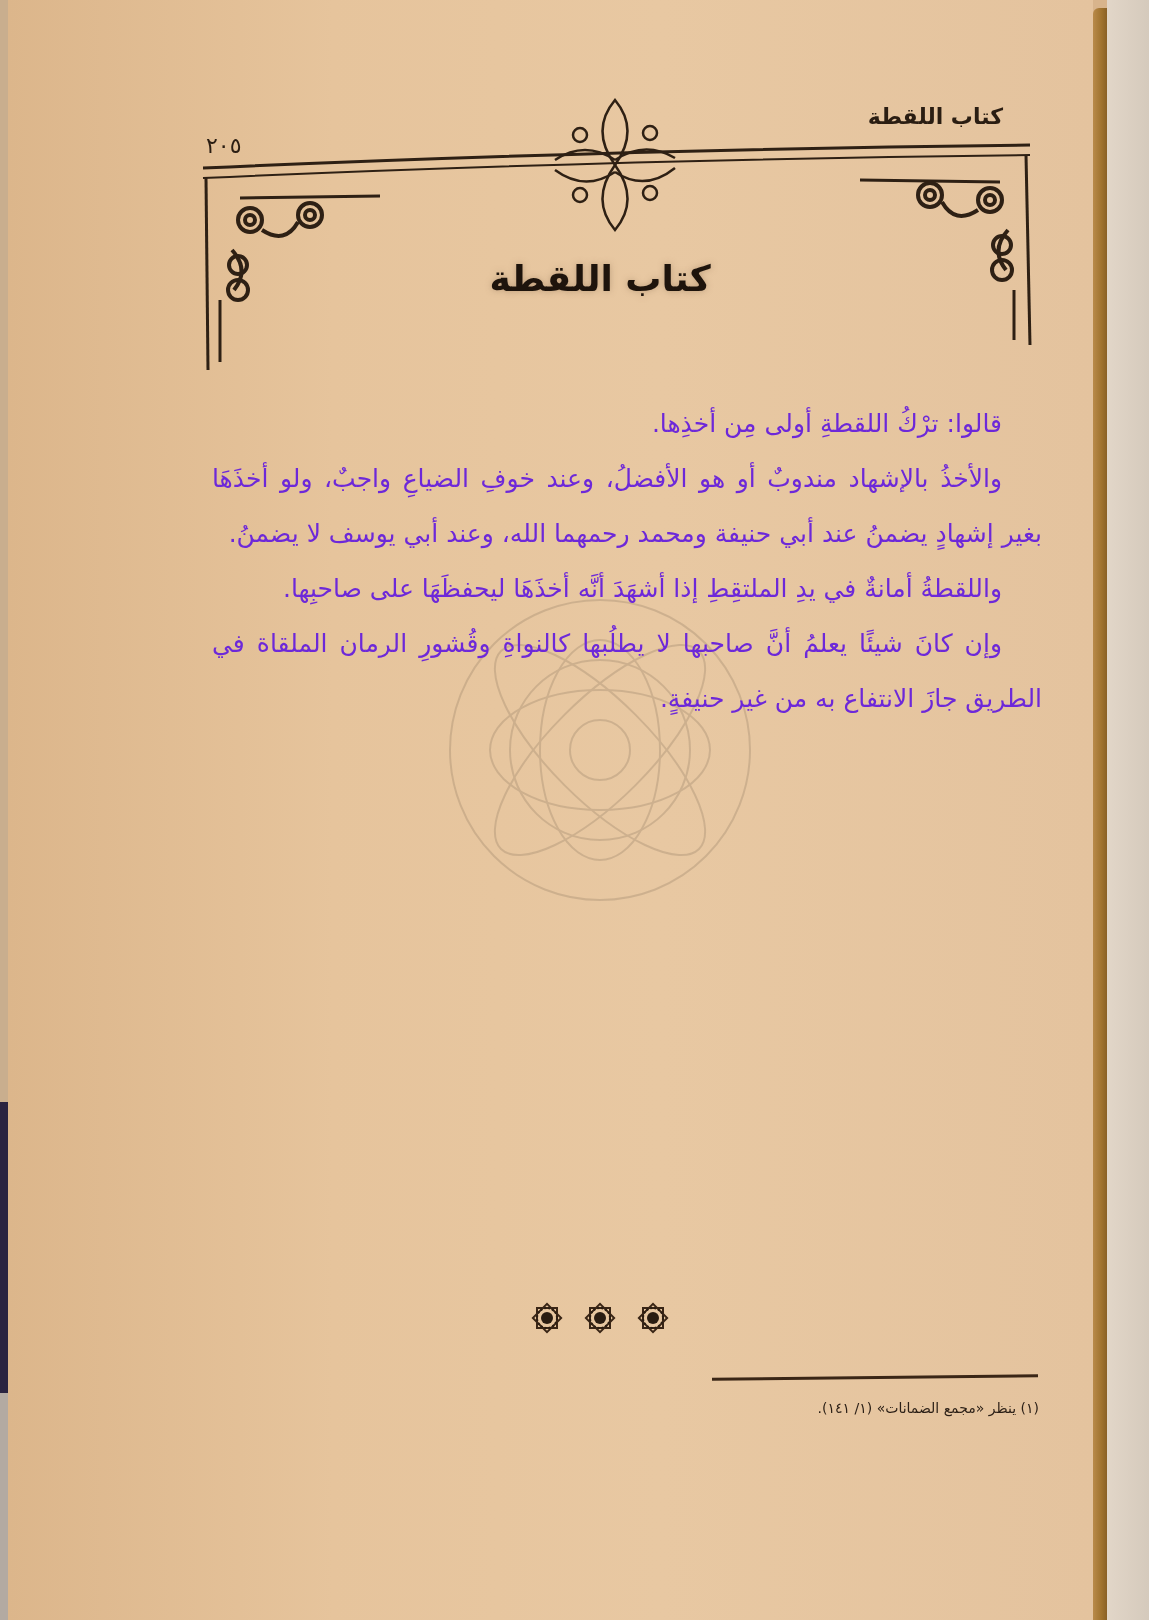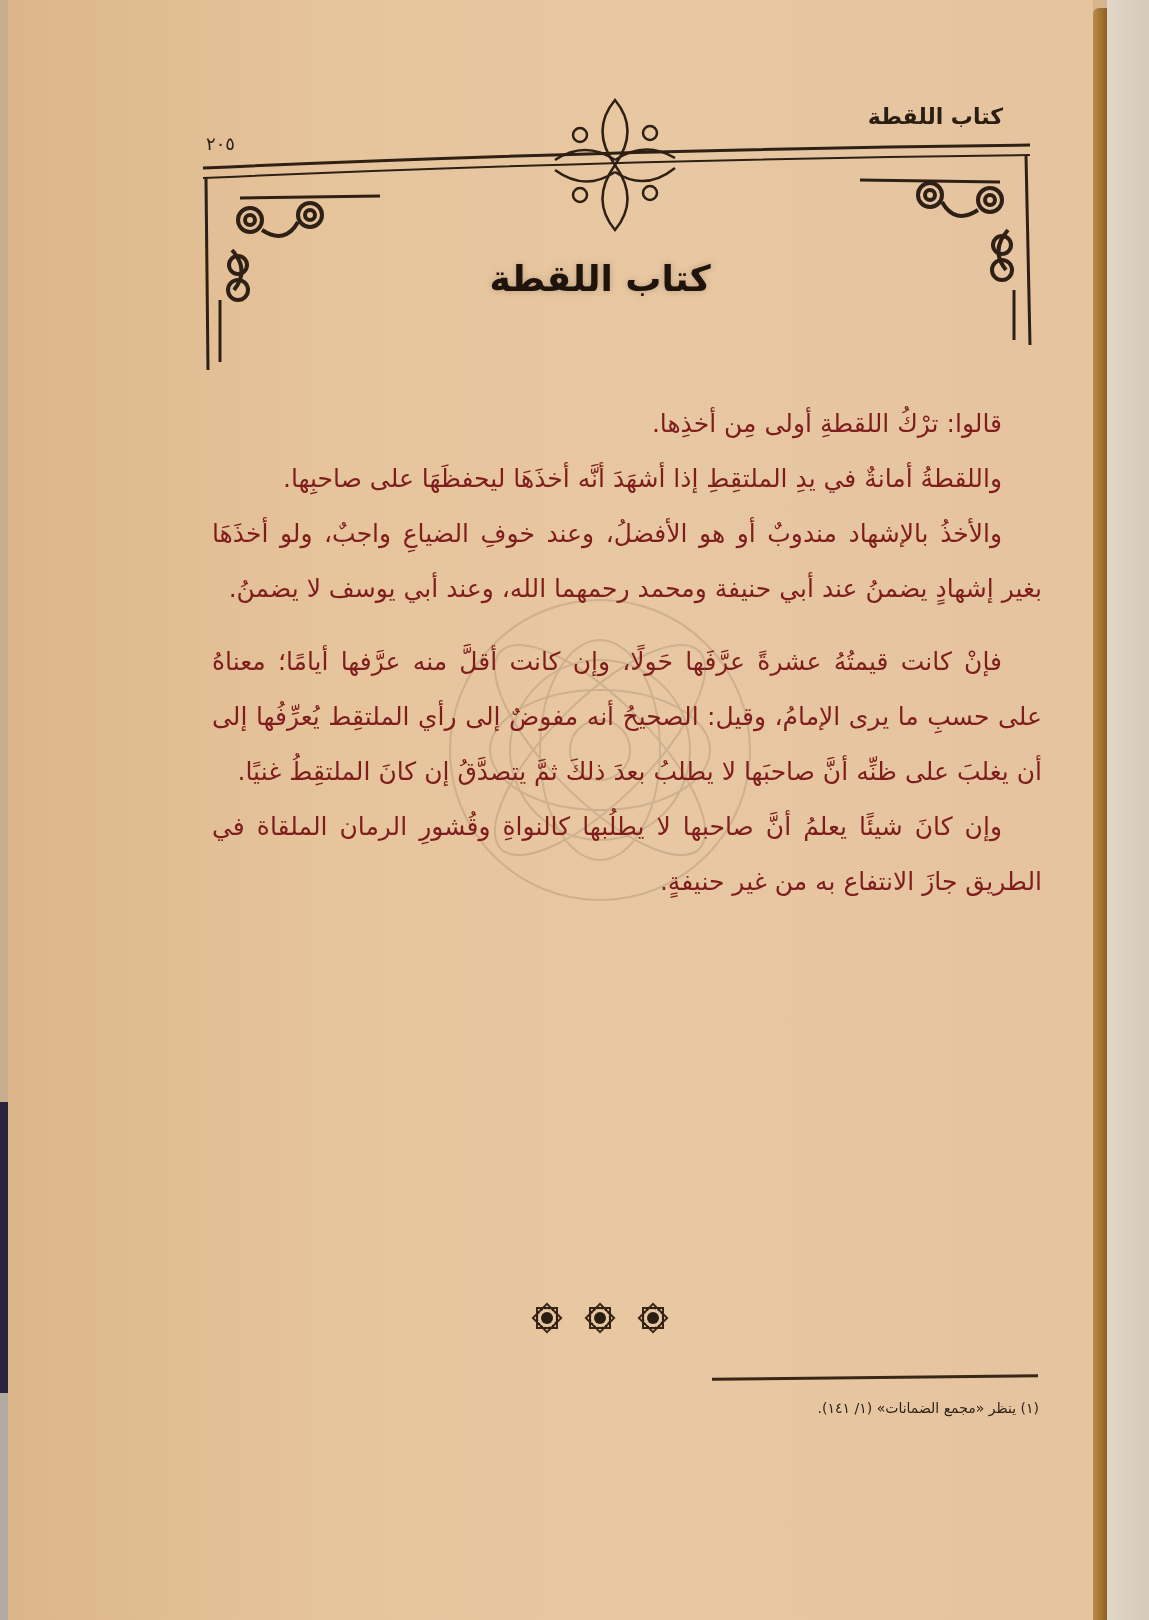--- a/index.html
+++ b/index.html
@@ -24,32 +24,32 @@
   .facing-page {
     position:absolute; left:1107px; top:0; width:42px; height:1620px;
     background:linear-gradient(90deg,#e2d6c8,#d5cabc);
   }
   .running-head {
     position:absolute; right:146px; top:104px; direction:rtl;
     font-size:22px; font-weight:bold; color:#2a1d12;
   }
   .page-number {
     position:absolute; left:206px; top:133px; direction:rtl;
-    font-size:18px; color:#2a1d12; letter-spacing:2px;
+    font-size:22px; color:#2a1d12; letter-spacing:2px;
   }
   .frame-svg { position:absolute; left:0; top:0; }
   .chapter-title {
     position:absolute; left:0; width:1200px; top:258px; text-align:center;
     direction:rtl; font-size:36px; font-weight:bold; color:#1e140c;
     text-shadow:0 0 6px rgba(150,120,90,.5);
   }
   .body-text {
     position:absolute; left:212px; width:830px; top:396px; direction:rtl;
     text-align:justify; font-family:"DejaVu Sans", sans-serif;
-    font-size:25px; line-height:55px; color:#7f1d1d;
+    font-size:25px; line-height:55px; color:#6d28d9;
   }
   .body-text p { margin:0; text-indent:40px; }
   .body-text p.gap { margin-top:18px; }
   .body-text p.first { text-indent:40px; }
   .body-text sup { font-size:14px; }
   .ornaments {
     position:absolute; top:1300px; left:0; width:1200px; text-align:center;
   }
   .ornaments span { display:inline-block; margin:0 6px; }
   .fn-rule {
@@ -132,23 +132,22 @@
       <circle cx="650" cy="193" r="7"></circle>
   </g>
 </svg>
 
 <div class="running-head">كتاب اللقطة</div>
 <div class="page-number">٢٠٥</div>
 <div class="chapter-title">كتاب اللقطة</div>
 
 <div class="body-text">
   <p class="first">قالوا: ترْكُ اللقطةِ أولى مِن أخذِها.</p>
+  <p>والأخذُ بالإشهاد مندوبٌ أو هو الأفضلُ، وعند خوفِ الضياعِ واجبٌ، ولو أخذَهَا بغير إشهادٍ يضمنُ عند أبي حنيفة ومحمد رحمهما الله، وعند أبي يوسف لا يضمنُ.</p>
   <p>واللقطةُ أمانةٌ في يدِ الملتقِطِ إذا أشهَدَ أنَّه أخذَهَا ليحفظَهَا على صاحبِها.</p>
-  <p>والأخذُ بالإشهاد مندوبٌ أو هو الأفضلُ، وعند خوفِ الضياعِ واجبٌ، ولو أخذَهَا بغير إشهادٍ يضمنُ عند أبي حنيفة ومحمد رحمهما الله، وعند أبي يوسف لا يضمنُ.</p>
-  <p class="gap">فإنْ كانت قيمتُهُ عشرةً عرَّفَها حَولًا، وإن كانت أقلَّ منه عرَّفها أيامًا؛ معناهُ على حسبِ ما يرى الإمامُ، وقيل: الصحيحُ أنه مفوضٌ إلى رأي الملتقِط يُعرِّفُها إلى أن يغلبَ على ظنِّه أنَّ صاحبَها لا يطلبُ بعدَ ذلكَ ثمَّ يتصدَّقُ إن كانَ الملتقِطُ غنيًا.</p>
   <p>وإن كانَ شيئًا يعلمُ أنَّ صاحبها لا يطلُبها كالنواةِ وقُشورِ الرمان الملقاة في الطريق جازَ الانتفاع به من غير حنيفةٍ.</p>
 </div>
 
 <div class="ornaments">
   <span>
     <svg width="36" height="36" viewBox="0 0 36 36">
         <g fill="none" stroke="#3a2616" stroke-width="2">
           <rect x="8" y="8" width="20" height="20"></rect>
           <rect x="8" y="8" width="20" height="20" transform="rotate(45 18 18)"></rect>
         </g>

